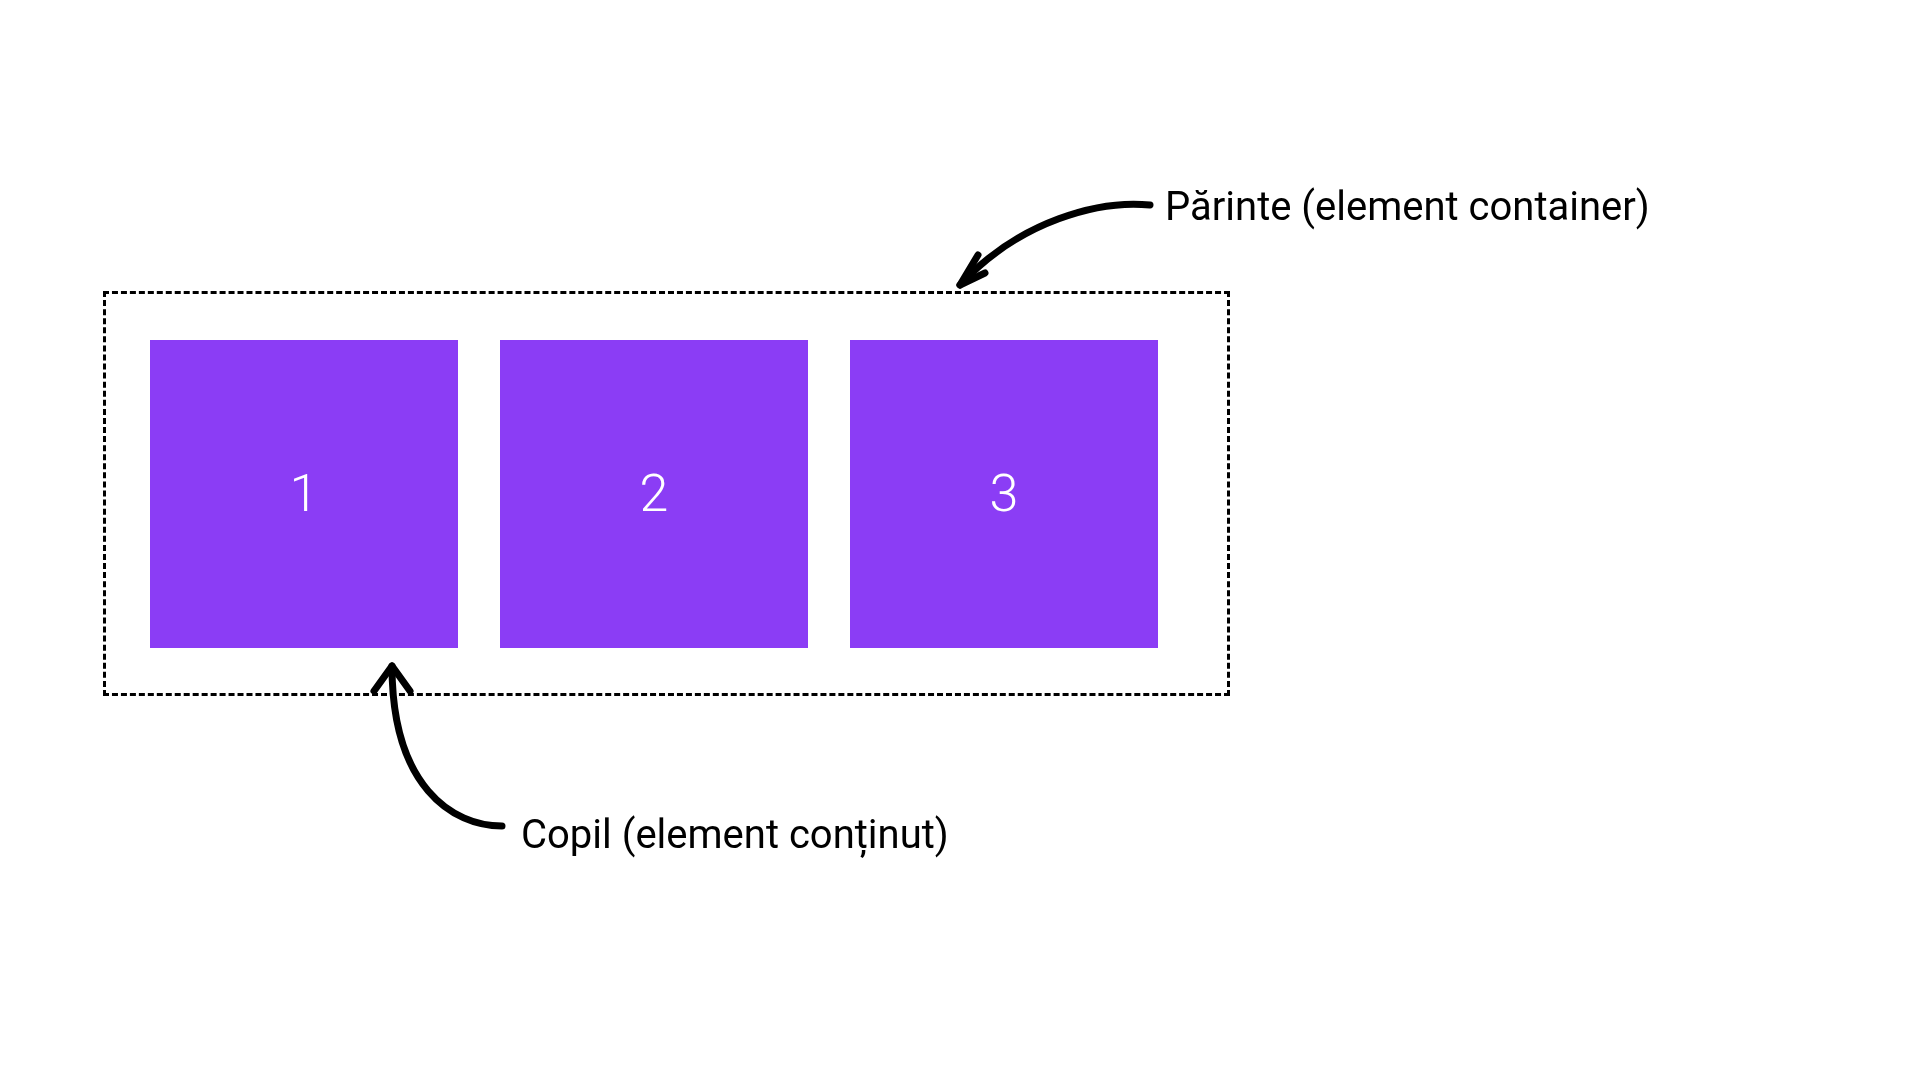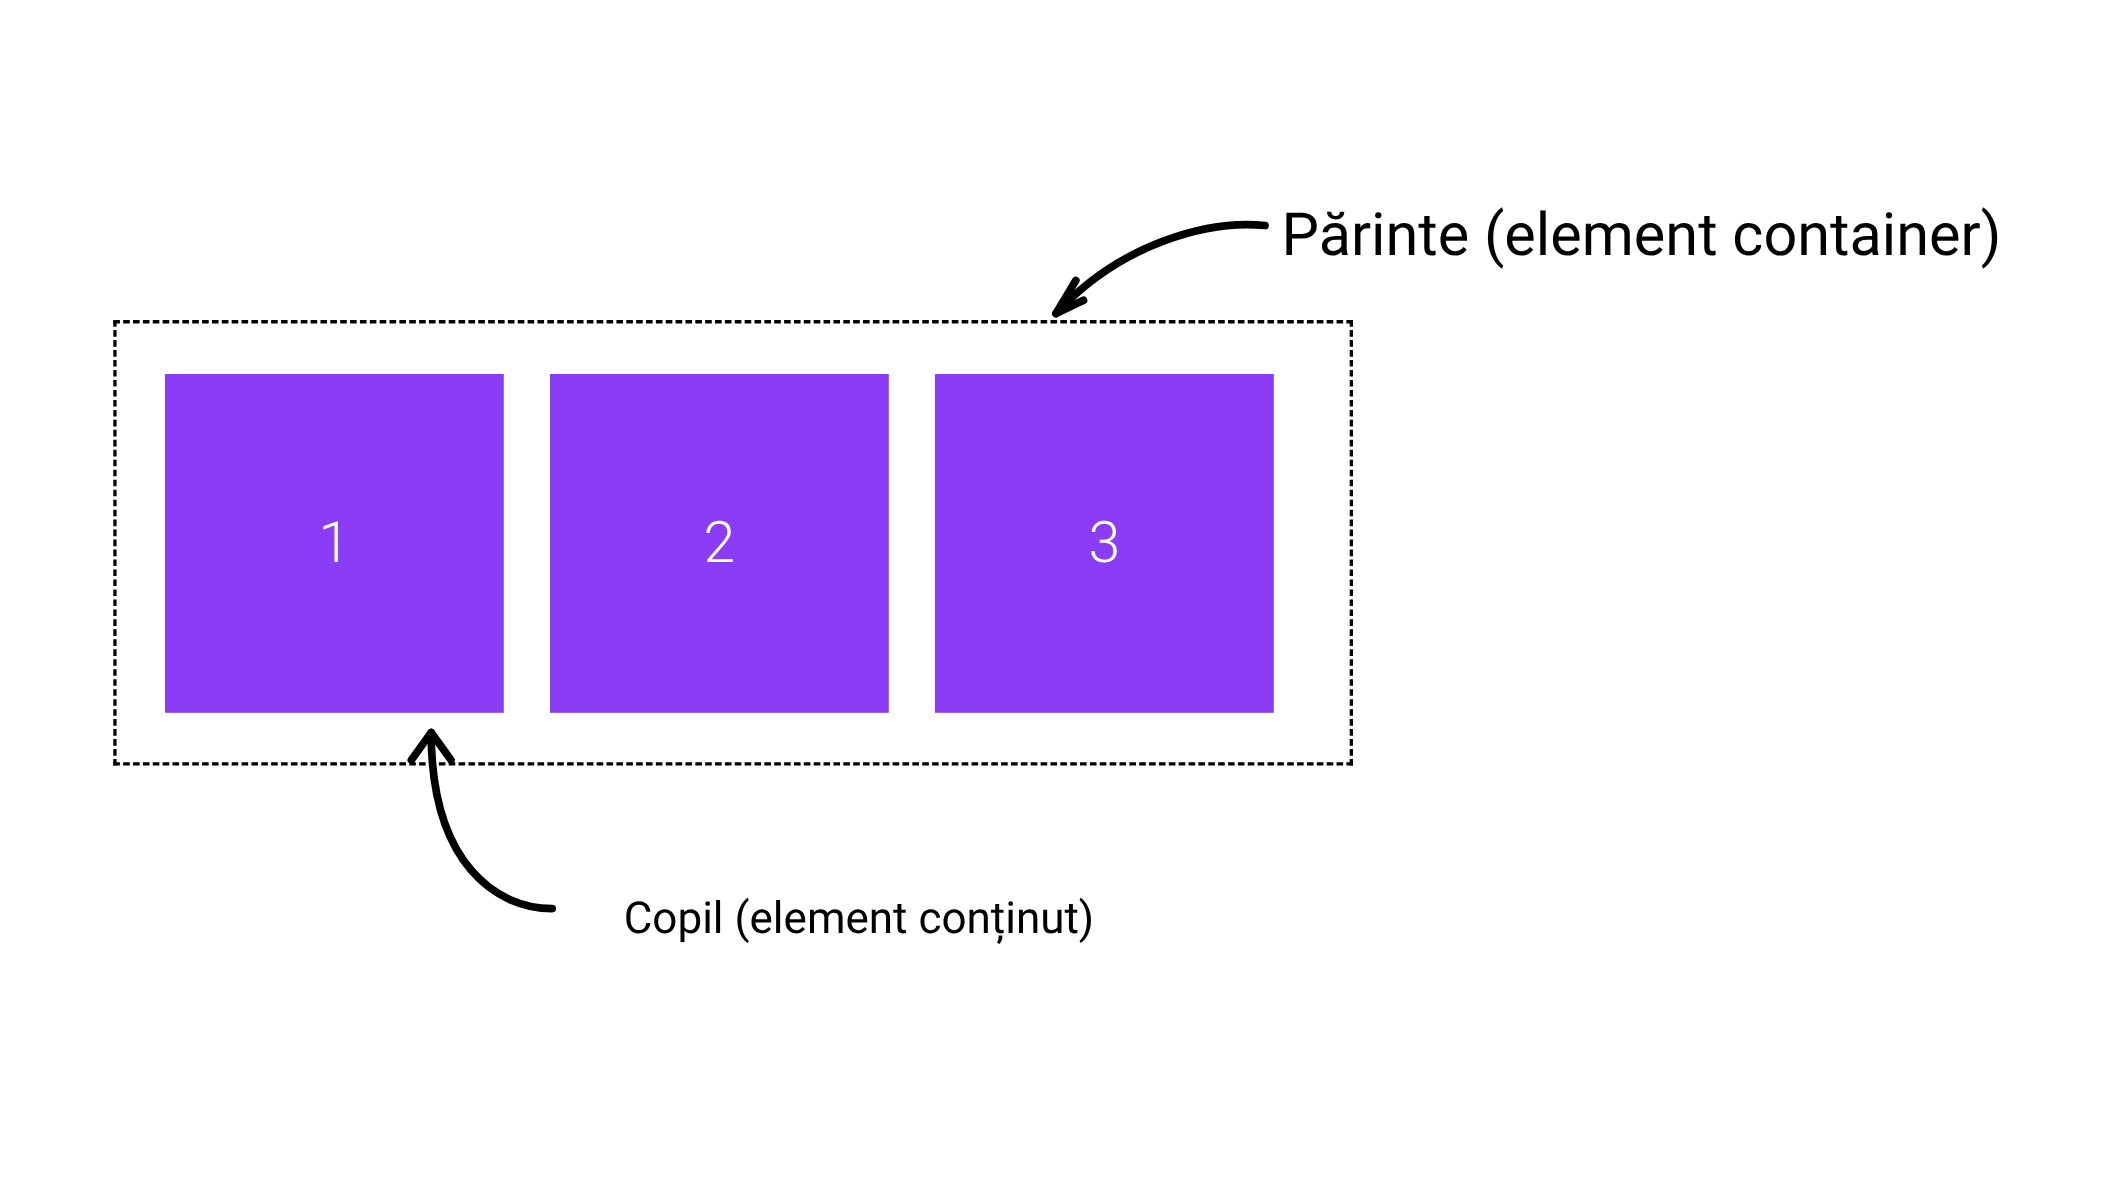--- a/index.html
+++ b/index.html
@@ -39,30 +39,29 @@
       align-items: center;
       justify-content: center;
       color: #ffffff;
       font-size: 52px;
       font-weight: 300;
     }
     .label-parent {
       position: absolute;
       left: 1165px;
       top: 183px;
-      font-size: 54px;
+      font-size: 40px;
       color: #000;
     }
     .label-child {
       position: absolute;
       left: 521px;
       top: 811px;
       font-size: 40px;
       color: #000;
-      margin-left: 46px;
     }
     .arrow-parent {
       position: absolute;
       left: 930px;
       top: 195px;
     }
     .arrow-child {
       position: absolute;
       left: 342px;
       top: 636px;

